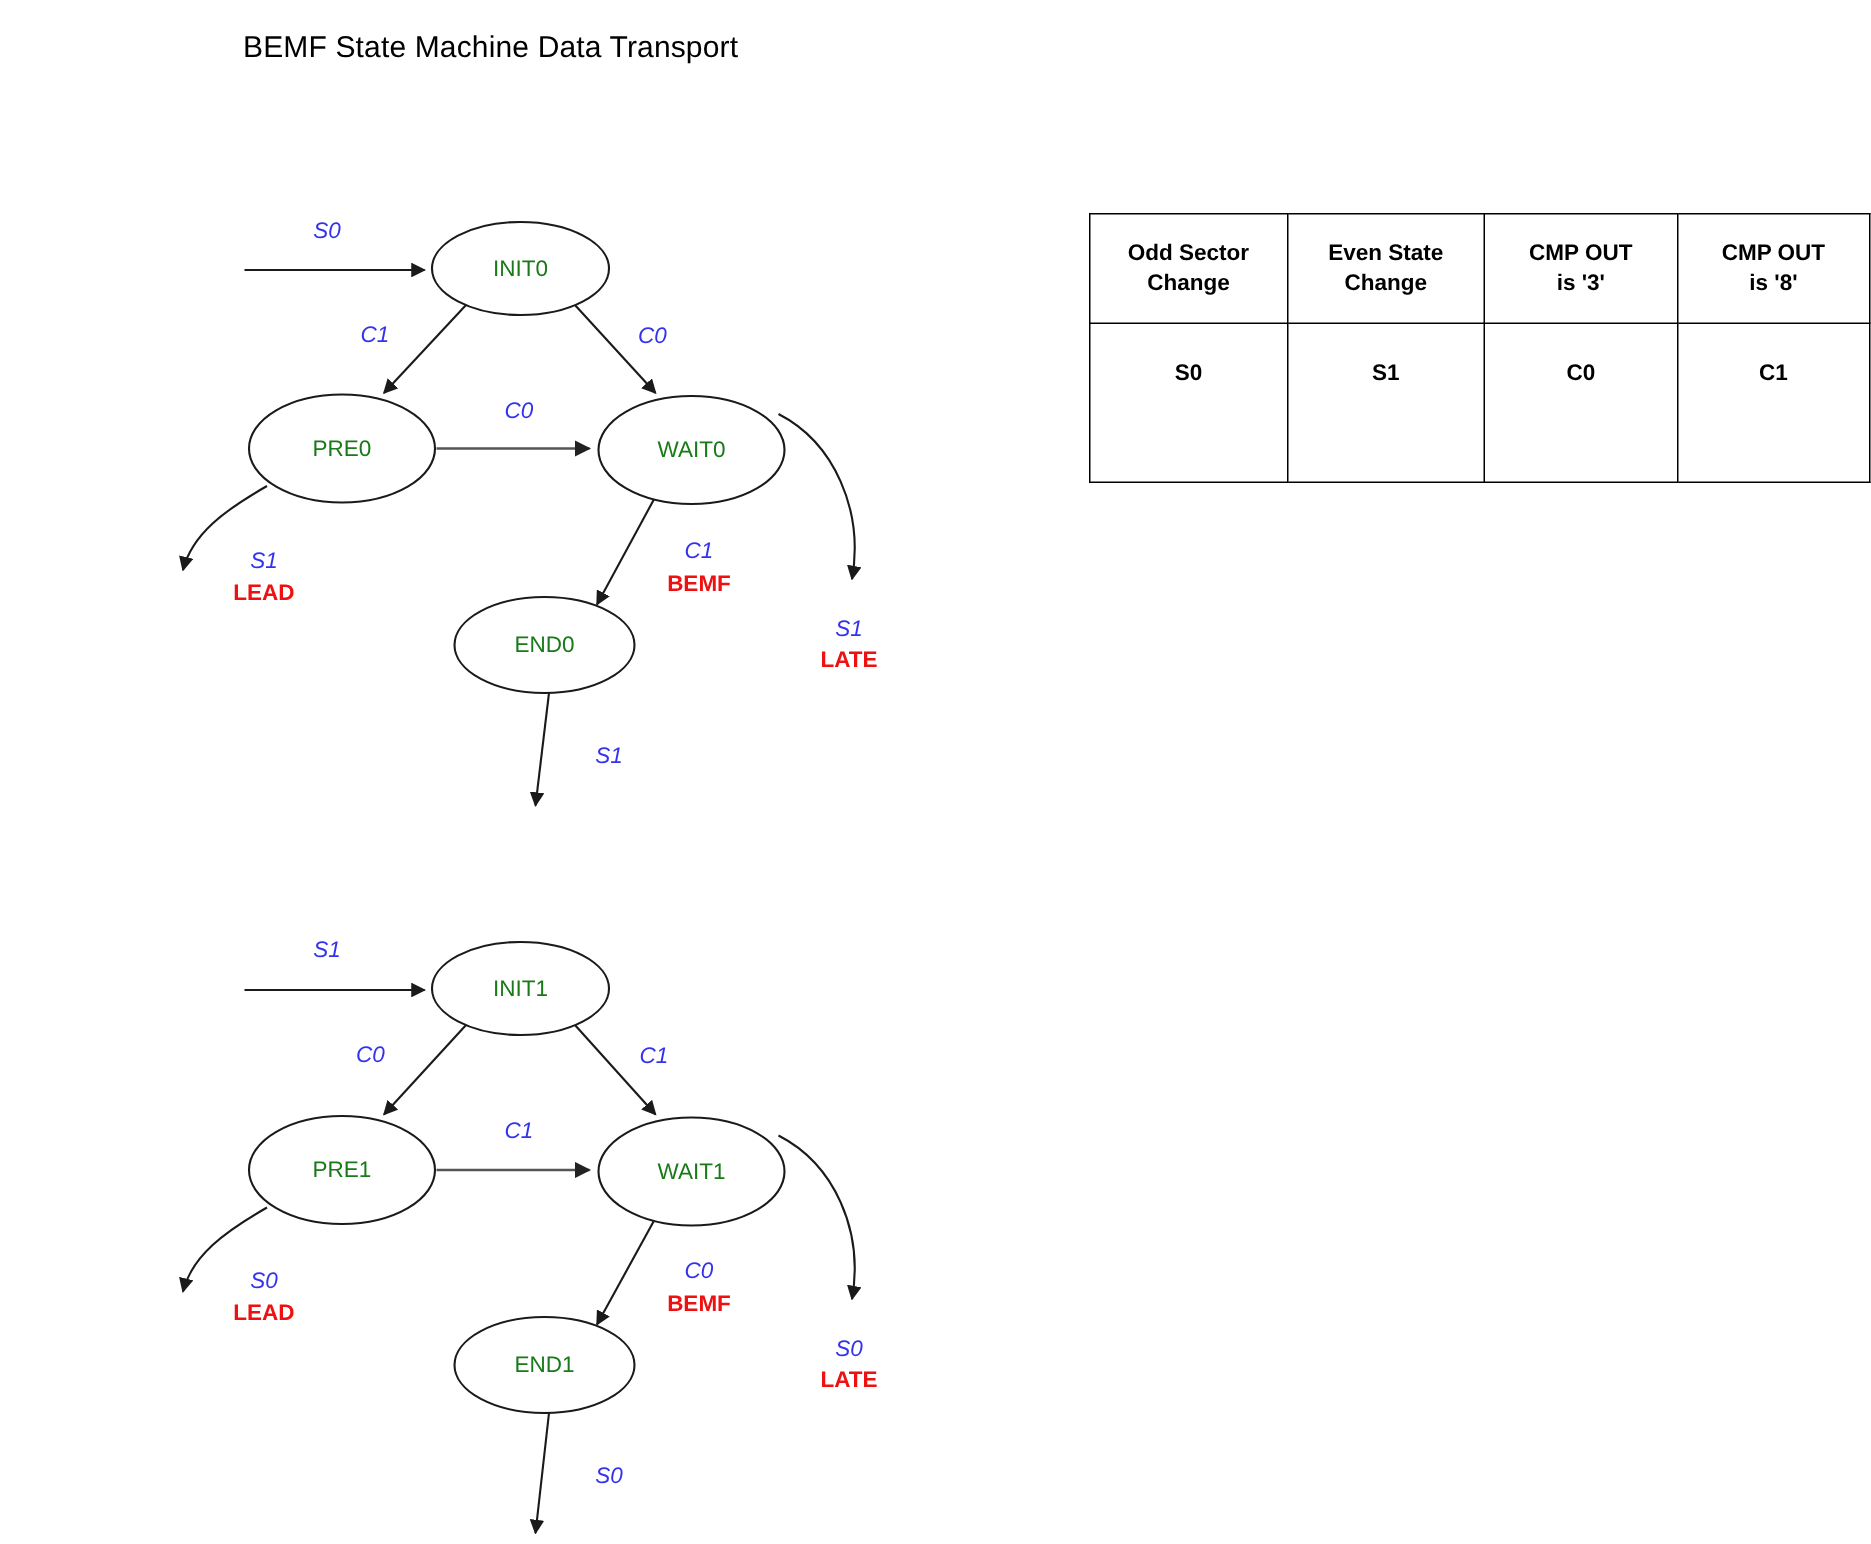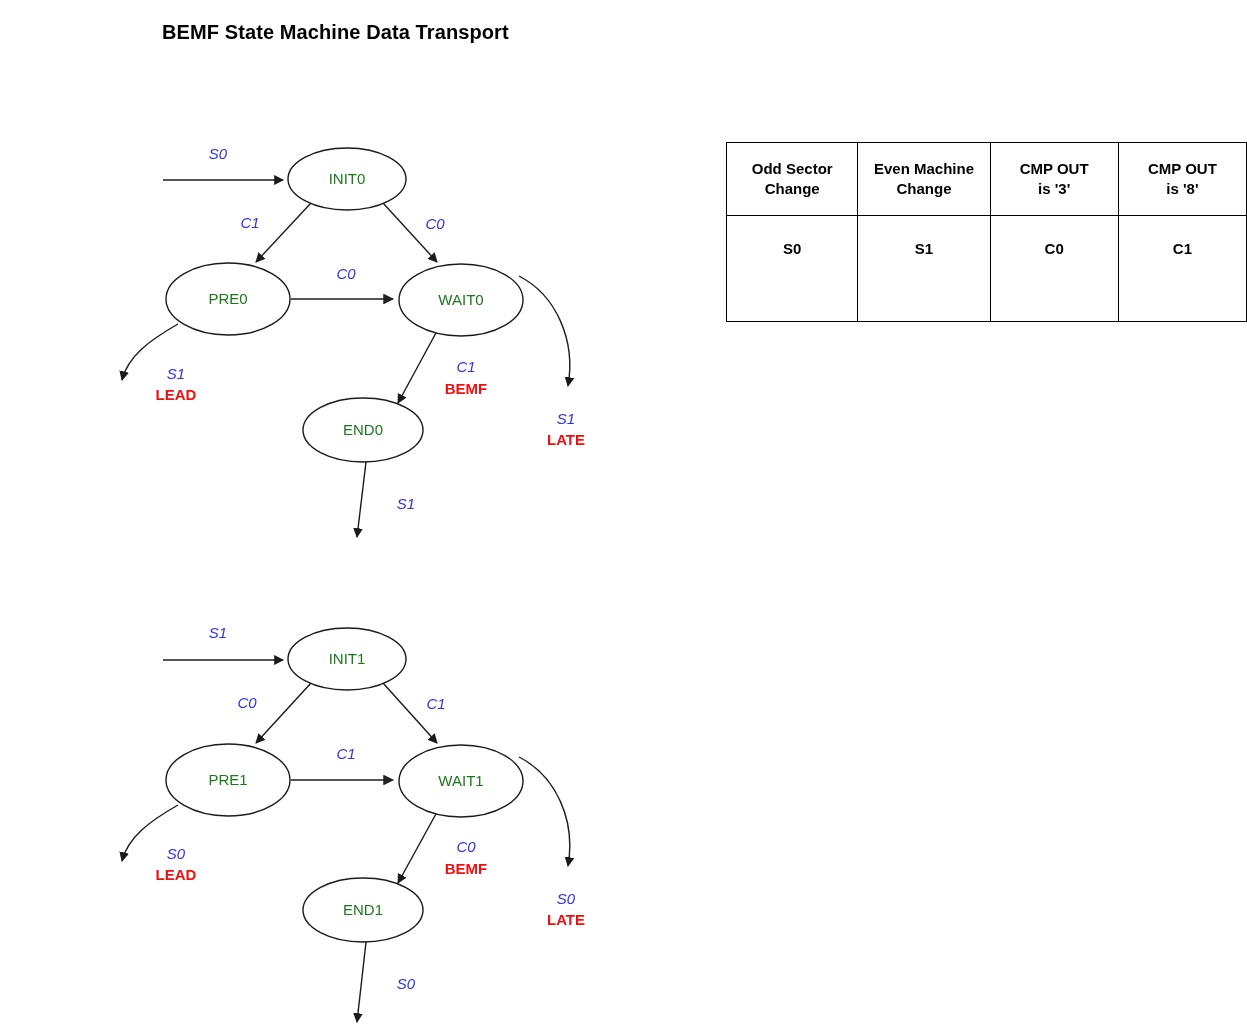--- a/index.html
+++ b/index.html
@@ -13,21 +13,21 @@
     height: 1029px;
     position: relative;
     overflow: hidden;
     font-family: "Liberation Sans", sans-serif;
   }
   #page-title {
     position: absolute;
     left: 162px;
     top: 21px;
     font-size: 20px;
-    font-weight: bold;
+    font-weight: normal;
     color: #000000;
     letter-spacing: 0.1px;
     white-space: nowrap;
     text-align: right;
   }
   .fsm-svg {
     position: absolute;
     left: 0;
     top: 0;
     width: 1247px;
@@ -202,21 +202,21 @@
 </svg>
 
 <table id="legend-table">
   <thead>
     <tr>
       <th>
         <span>Odd Sector</span><br>
         <span>Change</span>
       </th>
       <th>
-        <span>Even Machine</span><br>
+        <span>Even State</span><br>
         <span>Change</span>
       </th>
       <th>
         <span>CMP OUT</span><br>
         <span>is '3'</span>
       </th>
       <th>
         <span>CMP OUT</span><br>
         <span>is '8'</span>
       </th>

